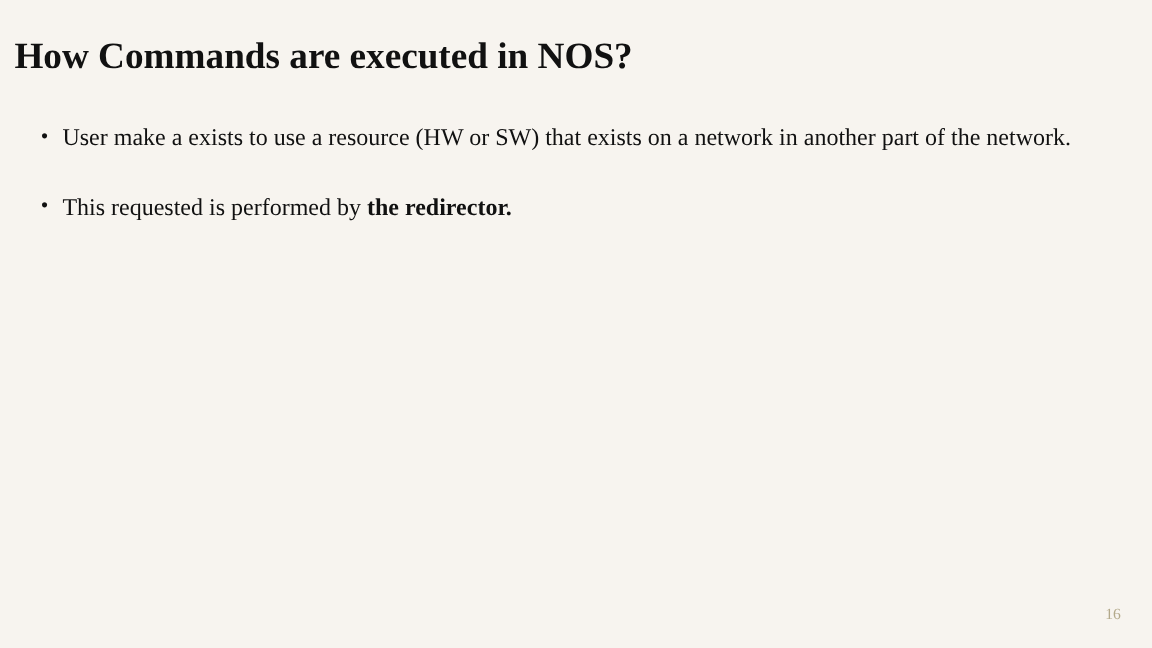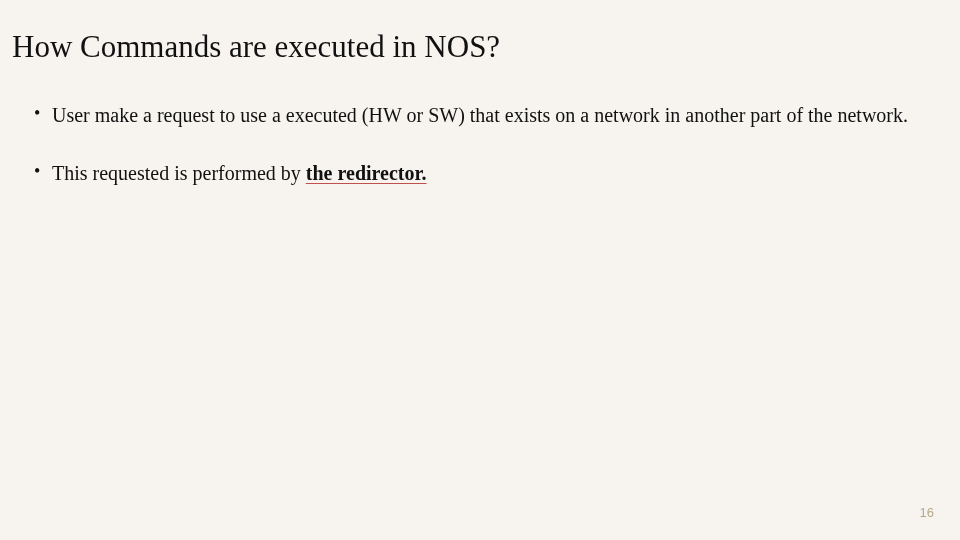--- a/index.html
+++ b/index.html
@@ -17,21 +17,21 @@
     width: 960px;
     height: 540px;
     background: #f7f4ef;
     padding: 28px 12px 20px 12px;
     position: relative;
     font-family: "Times New Roman", Times, serif;
     color: #111;
   }
   .title {
     font-size: 31px;
-    font-weight: normal;
+    font-weight: bold;
     margin: 0 0 28px 0;
     line-height: 1.2;
   }
   ul.bullets {
     list-style: none;
     margin: 0;
     padding: 0 16px 0 22px;
   }
   ul.bullets > li {
     position: relative;
@@ -49,43 +49,42 @@
     line-height: 2.3;
     color: #111;
   }
   .inline-underline {
     text-decoration-color: #c0504d;
     text-decoration-thickness: 1px;
     text-underline-offset: 3px;
   }
   .bold-underline {
     font-weight: bold;
-    text-decoration: underline;
     text-decoration-color: #c0504d;
     text-decoration-thickness: 1px;
     text-underline-offset: 3px;
   }
   .page-number {
     position: absolute;
     right: 26px;
     bottom: 20px;
-    font-family: Liberation Sans, sans-serif;
+    font-family: Liberation Serif, serif;
     font-size: 13px;
     color: #b3a98a;
   }
 </style>
 </head>
 <body>
 
 <div class="slide">
   <h1 class="title">How Commands are executed in NOS?</h1>
 
   <ul class="bullets">
     <li>
-      <span>User make a request to use a executed (</span><span class="inline-underline">HW or SW</span><span>) that exists on a network in another part of the network.</span>
+      <span>User make a exists to use a resource (</span><span class="inline-underline">HW or SW</span><span>) that exists on a network in another part of the network.</span>
     </li>
     <li>
       <span>This requested is performed by </span><span class="bold-underline">the redirector.</span>
     </li>
   </ul>
 
   <div class="page-number">16</div>
 </div>
 
 </body></html>

